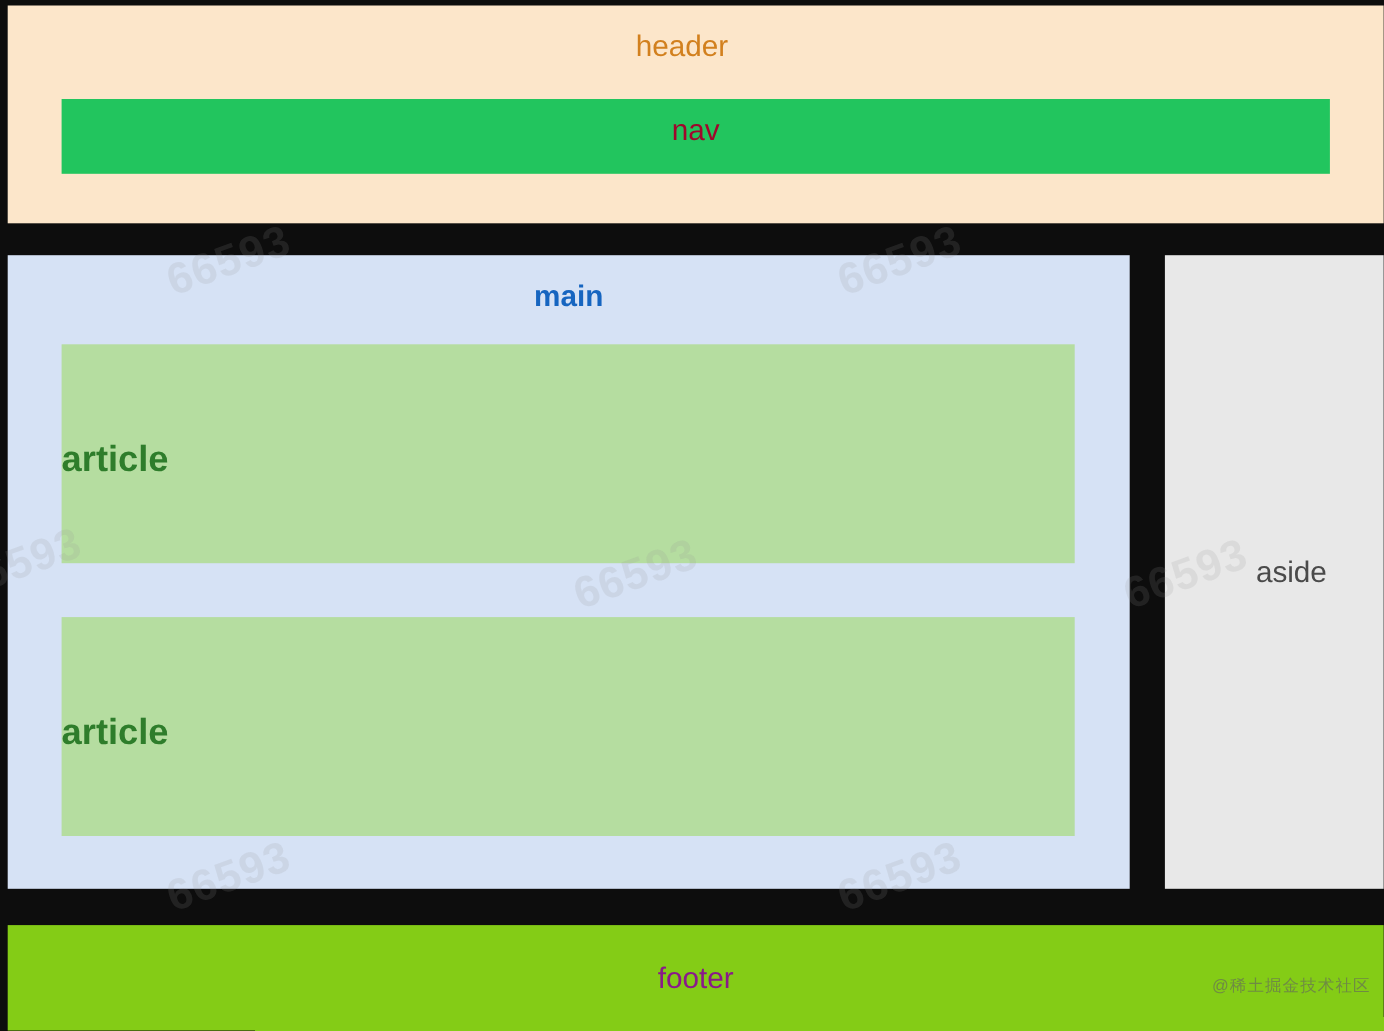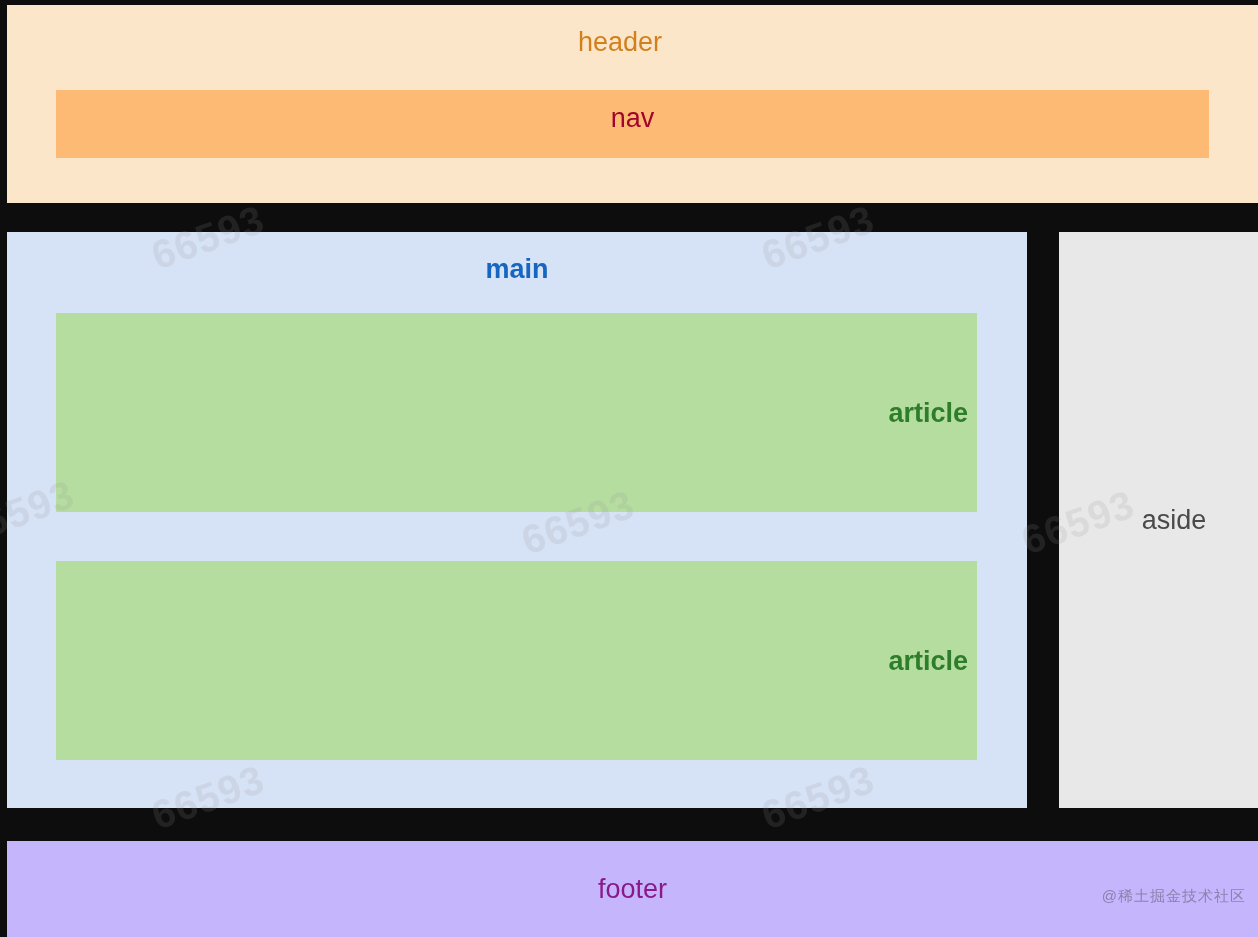--- a/index.html
+++ b/index.html
@@ -67,21 +67,21 @@
     margin-left: 12px;
   }
 
   
   #site-nav {
     position: absolute;
     left: 49px;
     top: 85px;
     width: 1153px;
     height: 68px;
-    background: #fdba74;
+    background: #22c55e;
     box-sizing: border-box;
   }
   #nav-label {
     position: absolute;
     left: 0;
     top: 13px;
     width: 1153px;
     text-align: center;
     font-size: 27px;
     color: #A0062C;
@@ -126,22 +126,22 @@
     box-sizing: border-box;
   }
   #article-1 { top: 81px; }
   #article-2 { top: 329px; }
 
   .article-label {
     position: absolute;
     left: 0;
     top: 85px;
     width: 912px;
-    text-align: right;
-    font-size: 27px;
+    text-align: left;
+    font-size: 33px;
     color: #2E7D2B;
   }
 
   
   #site-aside {
     position: absolute;
     left: 1059px;
     top: 0;
     width: 199px;
     height: 576px;
@@ -158,21 +158,21 @@
     color: #4A4A4A;
   }
 
   
   #site-footer {
     position: absolute;
     left: 7px;
     top: 841px;
     width: 1251px;
     height: 96px;
-    background: #c4b5fd;
+    background: #84cc16;
     box-sizing: border-box;
   }
   #footer-label {
     position: absolute;
     left: 0;
     top: 33px;
     width: 1251px;
     text-align: center;
     font-size: 27px;
     color: #8A1A8A;

